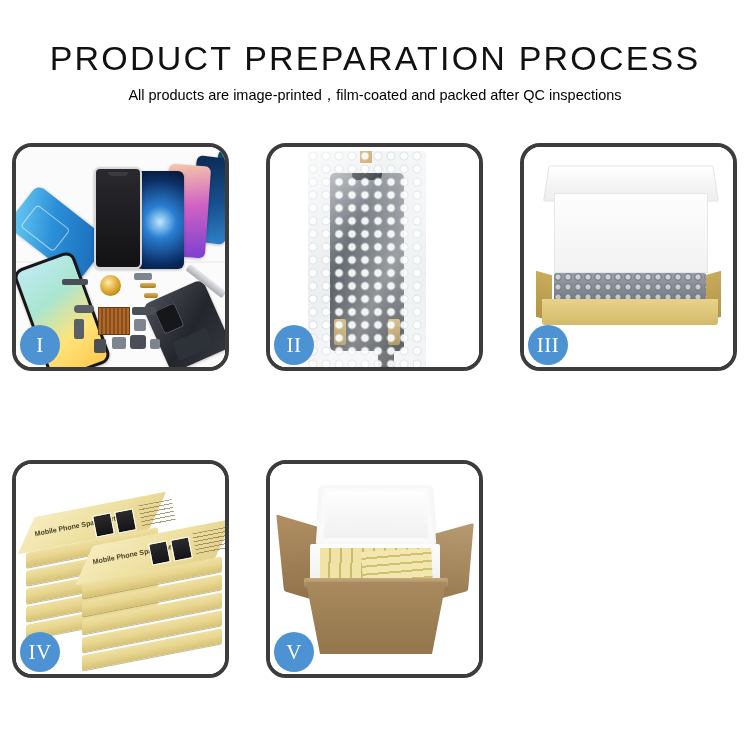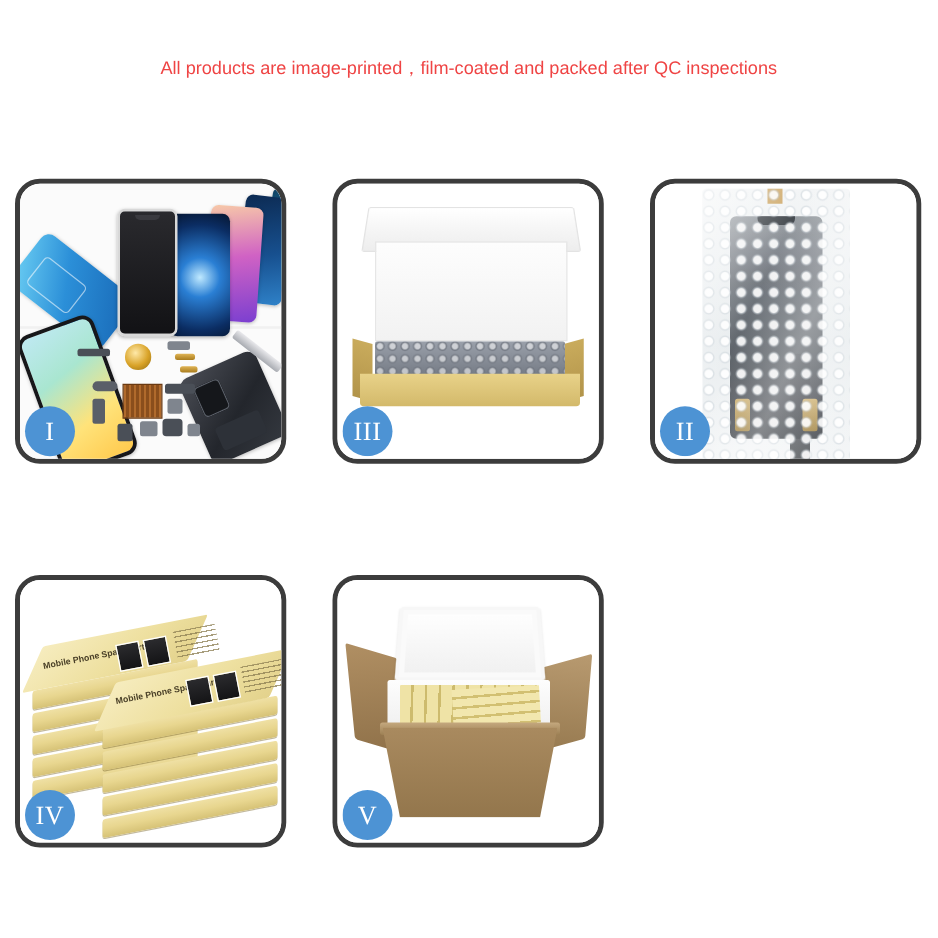--- a/index.html
+++ b/index.html
@@ -27,21 +27,21 @@
     font-weight: 400;
     letter-spacing: 2.2px;
     color: #111111;
     line-height: 40px;
     white-space: nowrap;
   }
   .subtitle {
     font-family: "Liberation Sans", sans-serif;
     font-size: 14.5px;
     font-weight: 400;
-    color: #ef4444;
+    color: #000000;
     line-height: 20px;
     margin-top: 7px;
     white-space: nowrap;
   }
 
   
   .grid {
     position: absolute;
     left: 12px;
     top: 143px;
@@ -396,20 +396,21 @@
   }
   .c-tape {
     position:absolute; width: 14px; height: 22px;
     background: rgba(140,112,72,.8);
   }
 </style>
 </head>
 <body>
 
 <div class="header">
+  <div class="title">PRODUCT PREPARATION PROCESS</div>
   <div class="subtitle">All products are image-printed，film-coated and packed after QC inspections</div>
 </div>
 
 <div class="grid">
 
   <div class="panel">
     <div class="panel-inner p1">
       <div class="bgband"></div>
       <div class="phone ph-blue"></div>
       <div class="phone ph-teal"></div>
@@ -432,49 +433,49 @@
       <div class="part" style="left:78px;top:192px;width:12px;height:14px;border-radius:2px;"></div>
       <div class="part lt" style="left:96px;top:190px;width:14px;height:12px;"></div>
       <div class="part" style="left:114px;top:188px;width:16px;height:14px;border-radius:3px;"></div>
       <div class="part lt" style="left:134px;top:192px;width:10px;height:10px;"></div>
       <div class="tweez"></div>
     </div>
     <div class="badge">I</div>
   </div>
 
   <div class="panel">
-    <div class="panel-inner p3">
-      <div class="lid"></div>
-      <div class="flapL"></div>
-      <div class="flapR"></div>
-      <div class="boxbody"></div>
-      <div class="foam"></div>
-      <div class="bubblepack"></div>
-      <div class="boxfront"></div>
-    </div>
-    <div class="badge">III</div>
-  </div>
-
-  <div class="panel">
     <div class="panel-inner p2">
       <div class="wrap">
         <div class="screen">
           <div class="cable"></div>
           <div class="gold-tab" style="left:4px;bottom:6px;"></div>
           <div class="gold-tab" style="right:4px;bottom:6px;"></div>
         </div>
         <div class="tape"></div>
         <div class="bubbles"></div>
         <div class="sheen"></div>
       </div>
     </div>
     <div class="badge">II</div>
   </div>
 
   <div class="panel">
+    <div class="panel-inner p3">
+      <div class="lid"></div>
+      <div class="flapL"></div>
+      <div class="flapR"></div>
+      <div class="boxbody"></div>
+      <div class="foam"></div>
+      <div class="bubblepack"></div>
+      <div class="boxfront"></div>
+    </div>
+    <div class="badge">III</div>
+  </div>
+
+  <div class="panel">
     <div class="panel-inner p4">
       <div class="stack">
 
         <div class="sbox bl" style="top:58px;"></div>
         <div class="sbox bl" style="top:76px;"></div>
         <div class="sbox bl" style="top:94px;"></div>
         <div class="sbox bl" style="top:112px;"></div>
         <div class="sbox bl" style="top:130px;"></div>
 
         <div class="sbox fr" style="top:88px;"></div>

